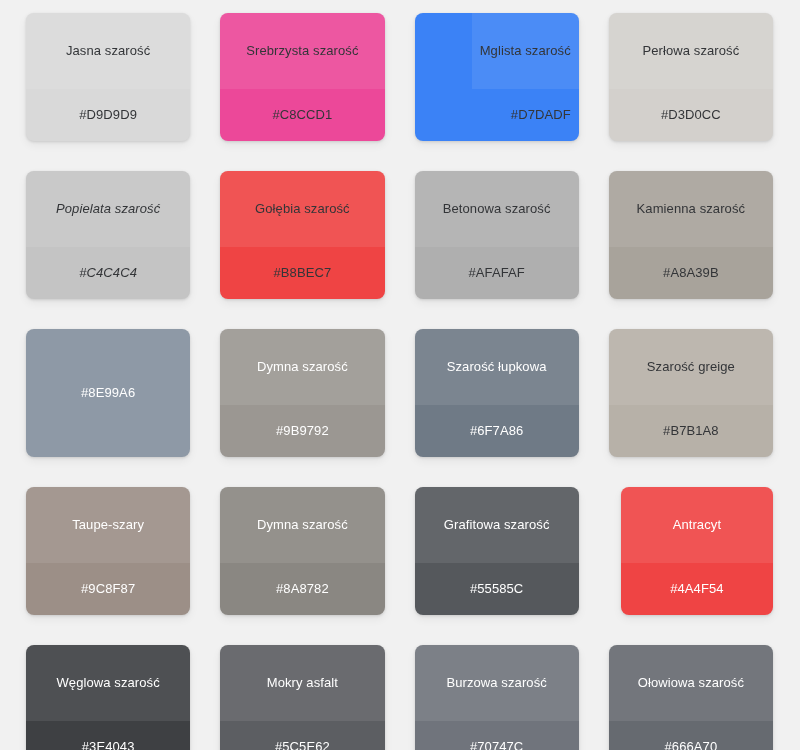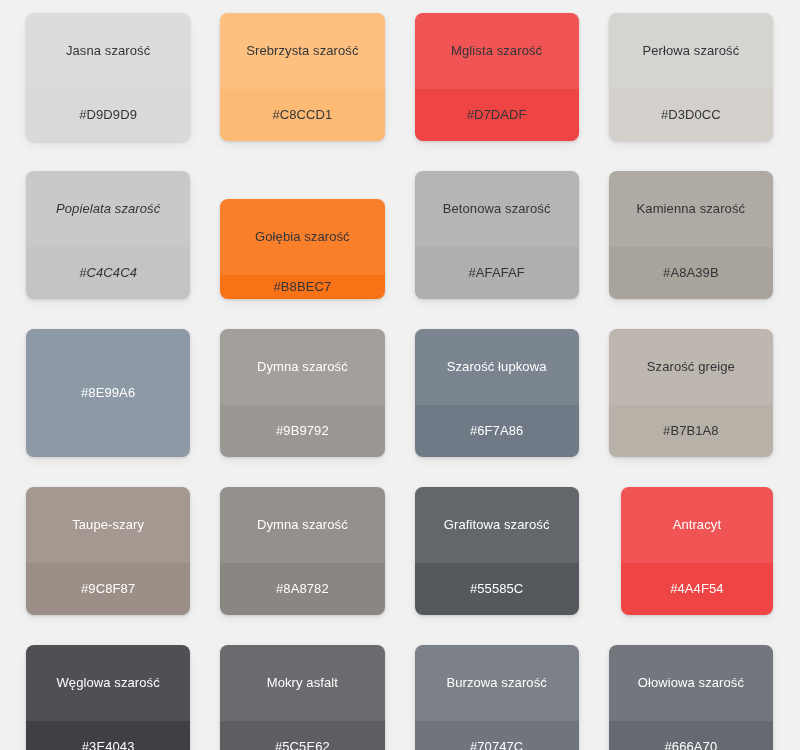--- a/index.html
+++ b/index.html
@@ -83,54 +83,54 @@
 
 <main id="palette-grid">
     <div class="swatch-card text-dark" style="background: rgb(217, 217, 217);">
       <div class="swatch-name-area">
         <span class="swatch-name">Jasna szarość</span>
       </div>
       <div class="swatch-hex-area">
         <span class="swatch-hex">#D9D9D9</span>
       </div>
     </div>
-    <div class="swatch-card text-dark" style="background: #fdba74;">
+    <div class="swatch-card text-dark" style="background: #ec4899;">
       <div class="swatch-name-area">
         <span class="swatch-name">Srebrzysta szarość</span>
       </div>
       <div class="swatch-hex-area">
         <span class="swatch-hex">#C8CCD1</span>
       </div>
     </div>
+    <div class="swatch-card text-dark" style="background: #3b82f6; align-items: flex-end;">
+      <div class="swatch-name-area">
+        <span class="swatch-name">Mglista szarość</span>
+      </div>
+      <div class="swatch-hex-area">
+        <span class="swatch-hex">#D7DADF</span>
+      </div>
+    </div>
+    <div class="swatch-card text-dark" style="background: rgb(211, 208, 204);">
+      <div class="swatch-name-area">
+        <span class="swatch-name">Perłowa szarość</span>
+      </div>
+      <div class="swatch-hex-area">
+        <span class="swatch-hex">#D3D0CC</span>
+      </div>
+    </div>
+    <div class="swatch-card text-dark" style="background: rgb(196, 196, 196); font-style: italic;">
+      <div class="swatch-name-area">
+        <span class="swatch-name">Popielata szarość</span>
+      </div>
+      <div class="swatch-hex-area">
+        <span class="swatch-hex">#C4C4C4</span>
+      </div>
+    </div>
     <div class="swatch-card text-dark" style="background: #ef4444;">
       <div class="swatch-name-area">
-        <span class="swatch-name">Mglista szarość</span>
-      </div>
-      <div class="swatch-hex-area">
-        <span class="swatch-hex">#D7DADF</span>
-      </div>
-    </div>
-    <div class="swatch-card text-dark" style="background: rgb(211, 208, 204);">
-      <div class="swatch-name-area">
-        <span class="swatch-name">Perłowa szarość</span>
-      </div>
-      <div class="swatch-hex-area">
-        <span class="swatch-hex">#D3D0CC</span>
-      </div>
-    </div>
-    <div class="swatch-card text-dark" style="background: rgb(196, 196, 196); font-style: italic;">
-      <div class="swatch-name-area">
-        <span class="swatch-name">Popielata szarość</span>
-      </div>
-      <div class="swatch-hex-area">
-        <span class="swatch-hex">#C4C4C4</span>
-      </div>
-    </div>
-    <div class="swatch-card text-dark" style="background: #f97316; margin-top: 28px;">
-      <div class="swatch-name-area">
         <span class="swatch-name">Gołębia szarość</span>
       </div>
       <div class="swatch-hex-area">
         <span class="swatch-hex">#B8BEC7</span>
       </div>
     </div>
     <div class="swatch-card text-dark" style="background: rgb(175, 175, 175);">
       <div class="swatch-name-area">
         <span class="swatch-name">Betonowa szarość</span>
       </div>

